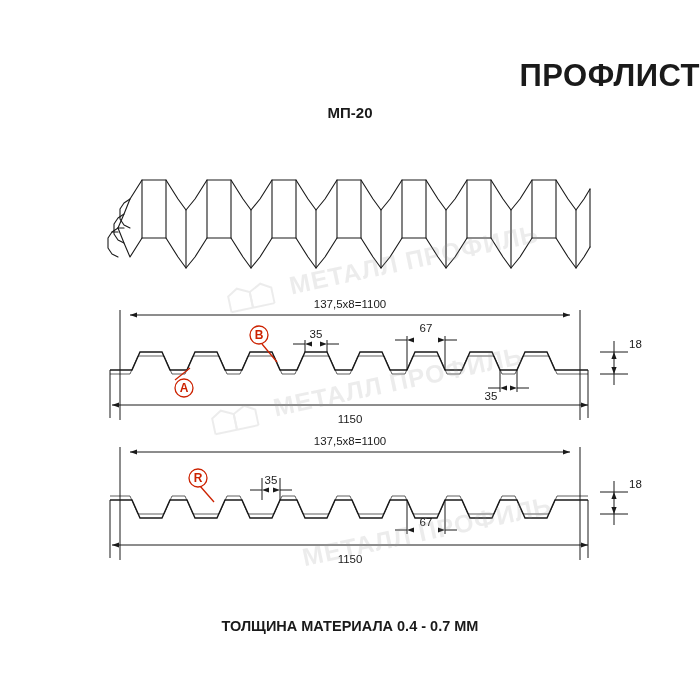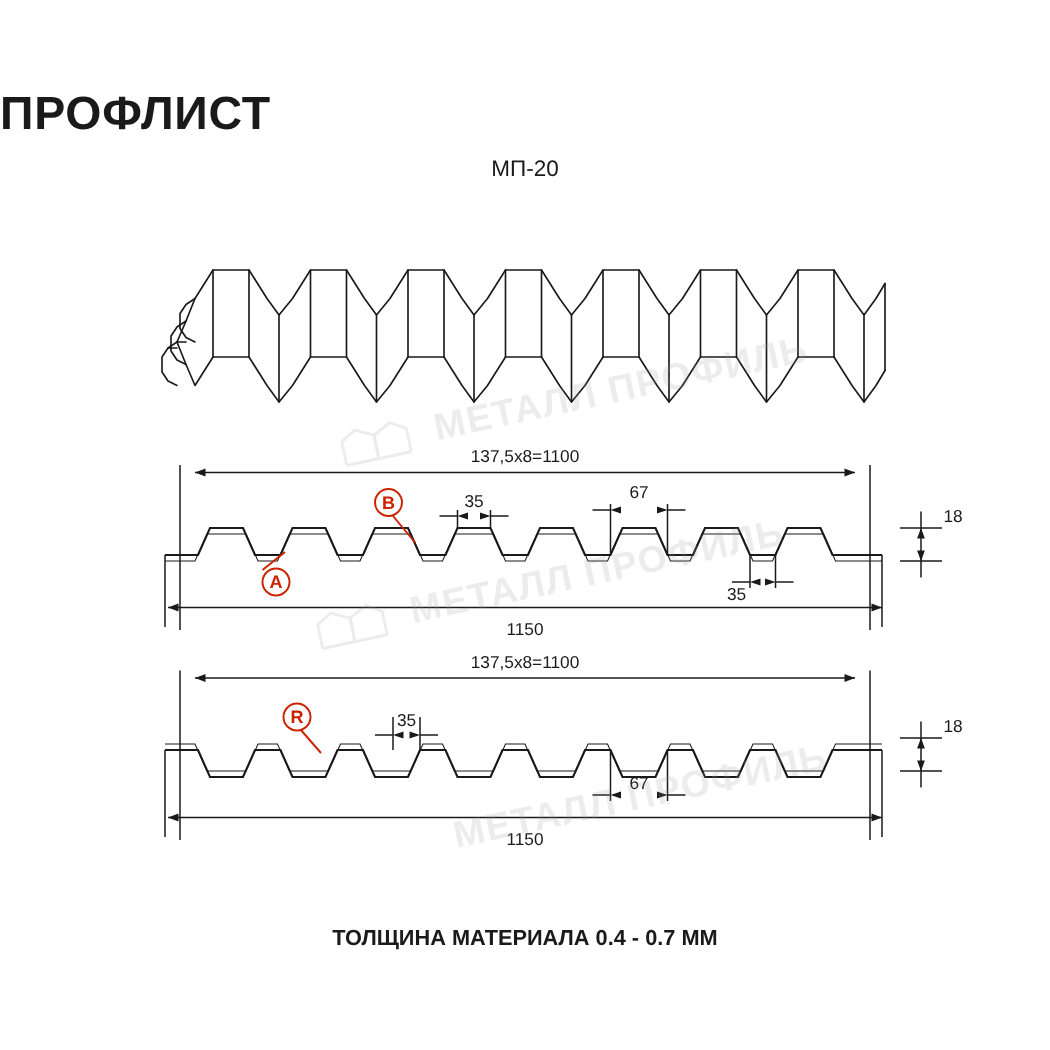--- a/index.html
+++ b/index.html
@@ -13,34 +13,34 @@
     height: 700px;
     background: #ffffff;
     font-family: "Liberation Sans", sans-serif;
     overflow: hidden;
   }
   .title {
     position: absolute;
     top: 58px;
     left: 0;
     width: 700px;
-    text-align: left;
+    text-align: right;
     font-size: 31px;
     font-weight: bold;
     letter-spacing: 0.5px;
     color: #1a1a1a;
   }
   .subtitle {
     position: absolute;
     top: 104px;
     left: 0;
     width: 700px;
     text-align: center;
     font-size: 15px;
-    font-weight: normal;
+    font-weight: bold;
     color: #1a1a1a;
   }
   .footer {
     position: absolute;
     top: 618px;
     left: 0;
     width: 700px;
     text-align: center;
     font-size: 14.5px;
     font-weight: bold;

